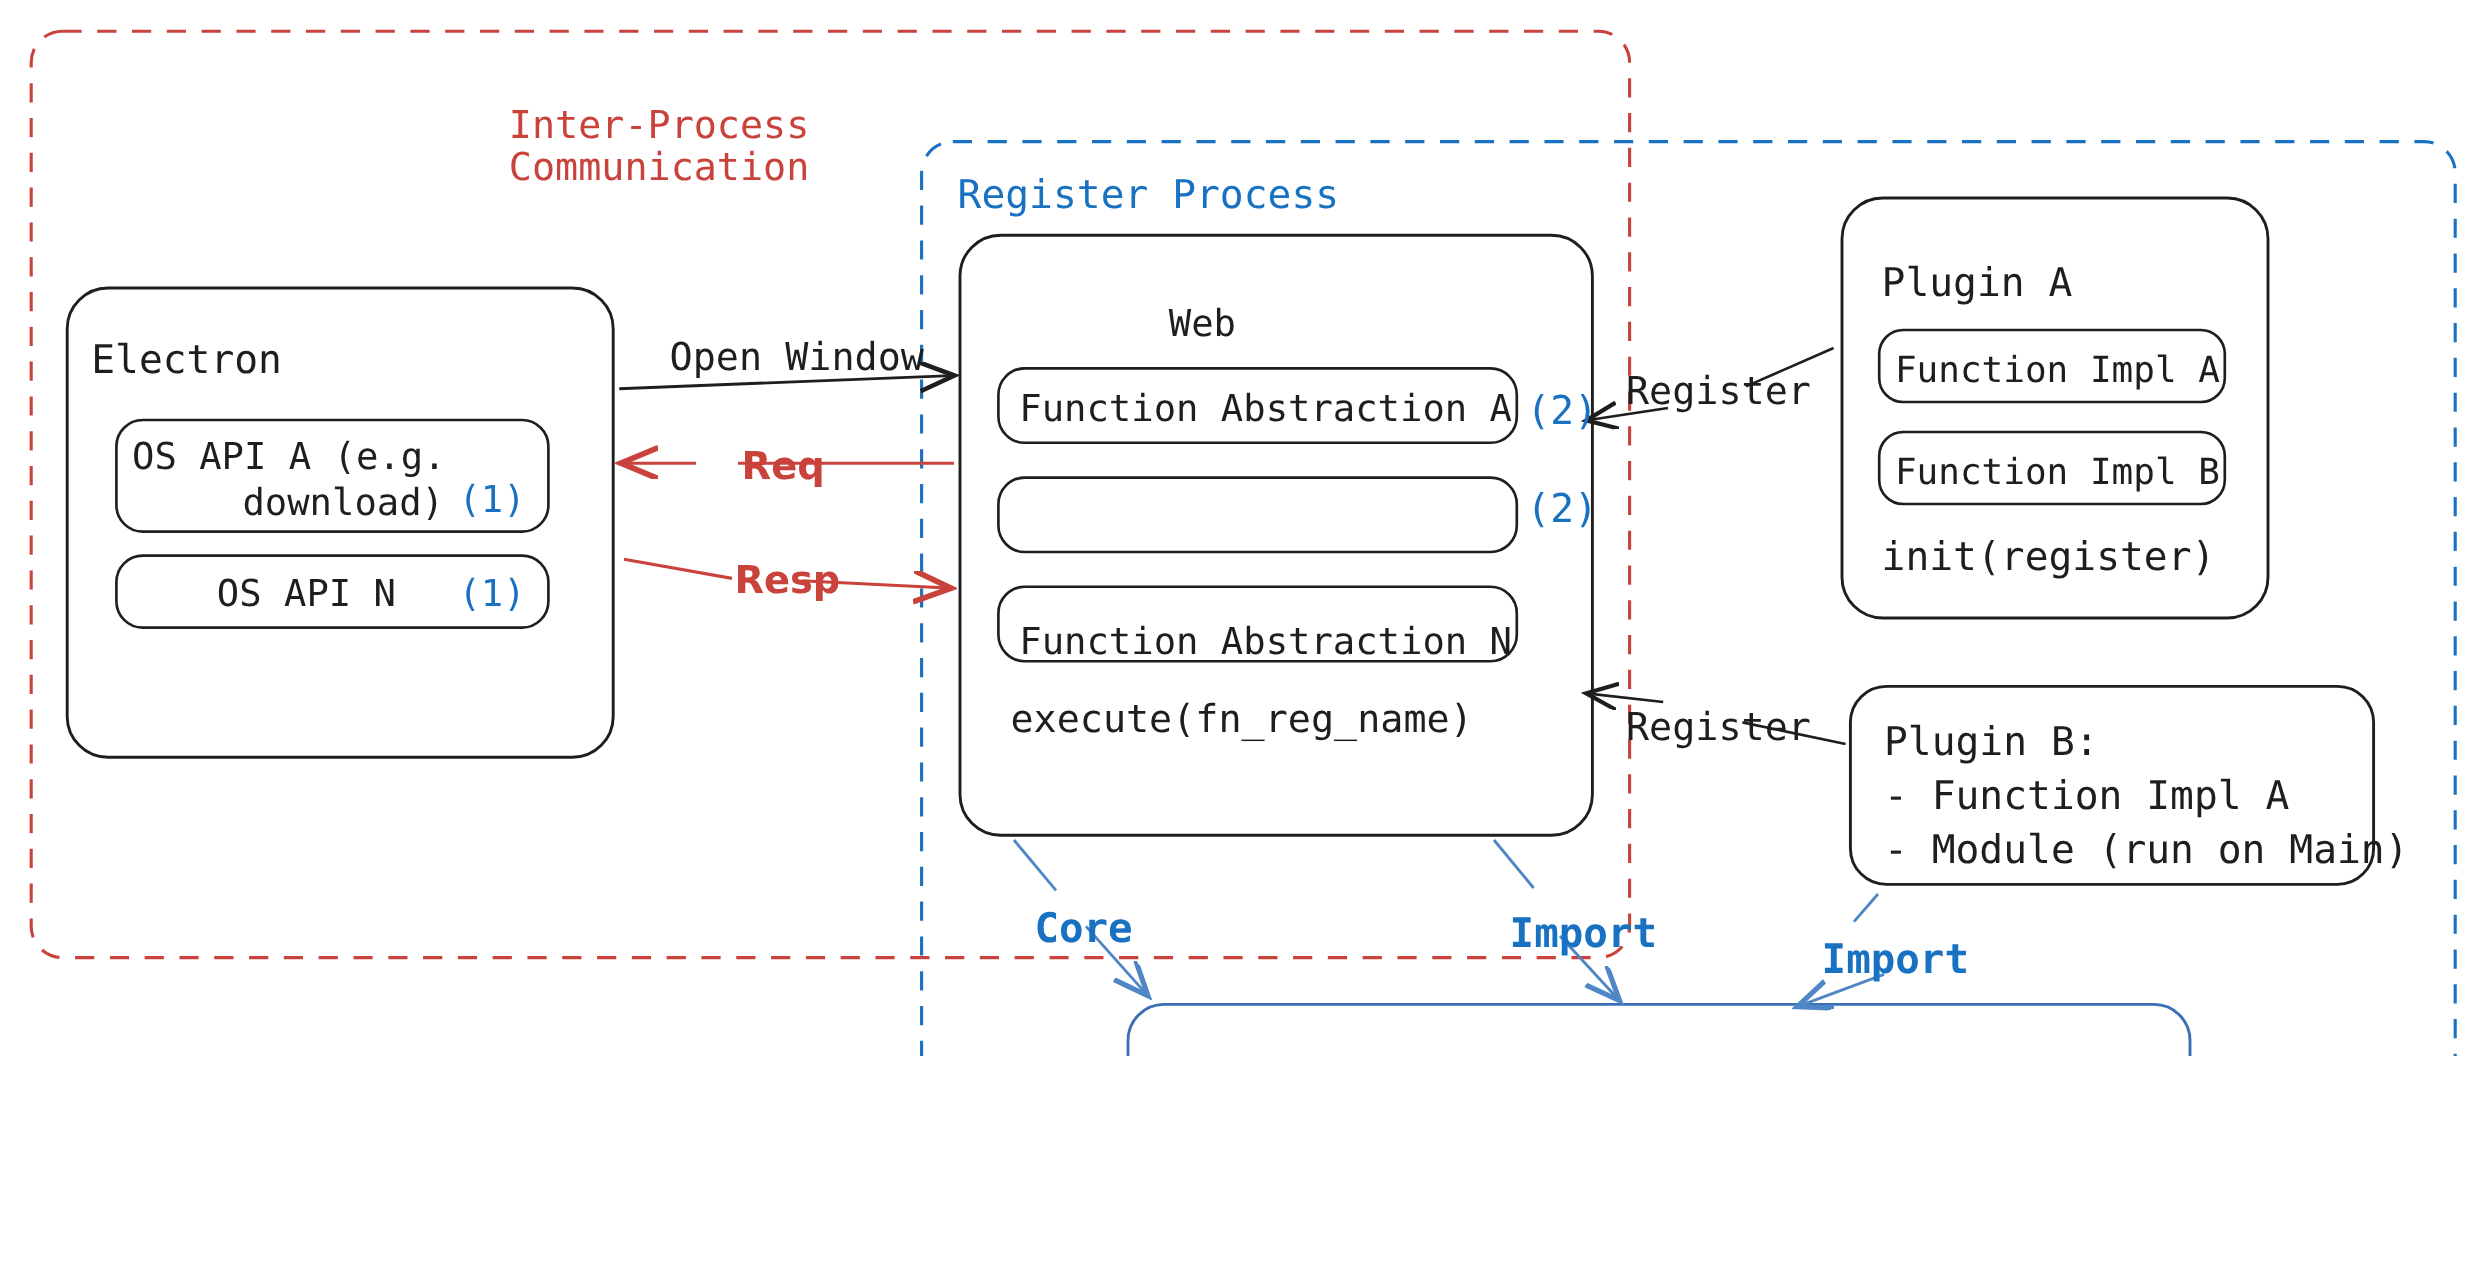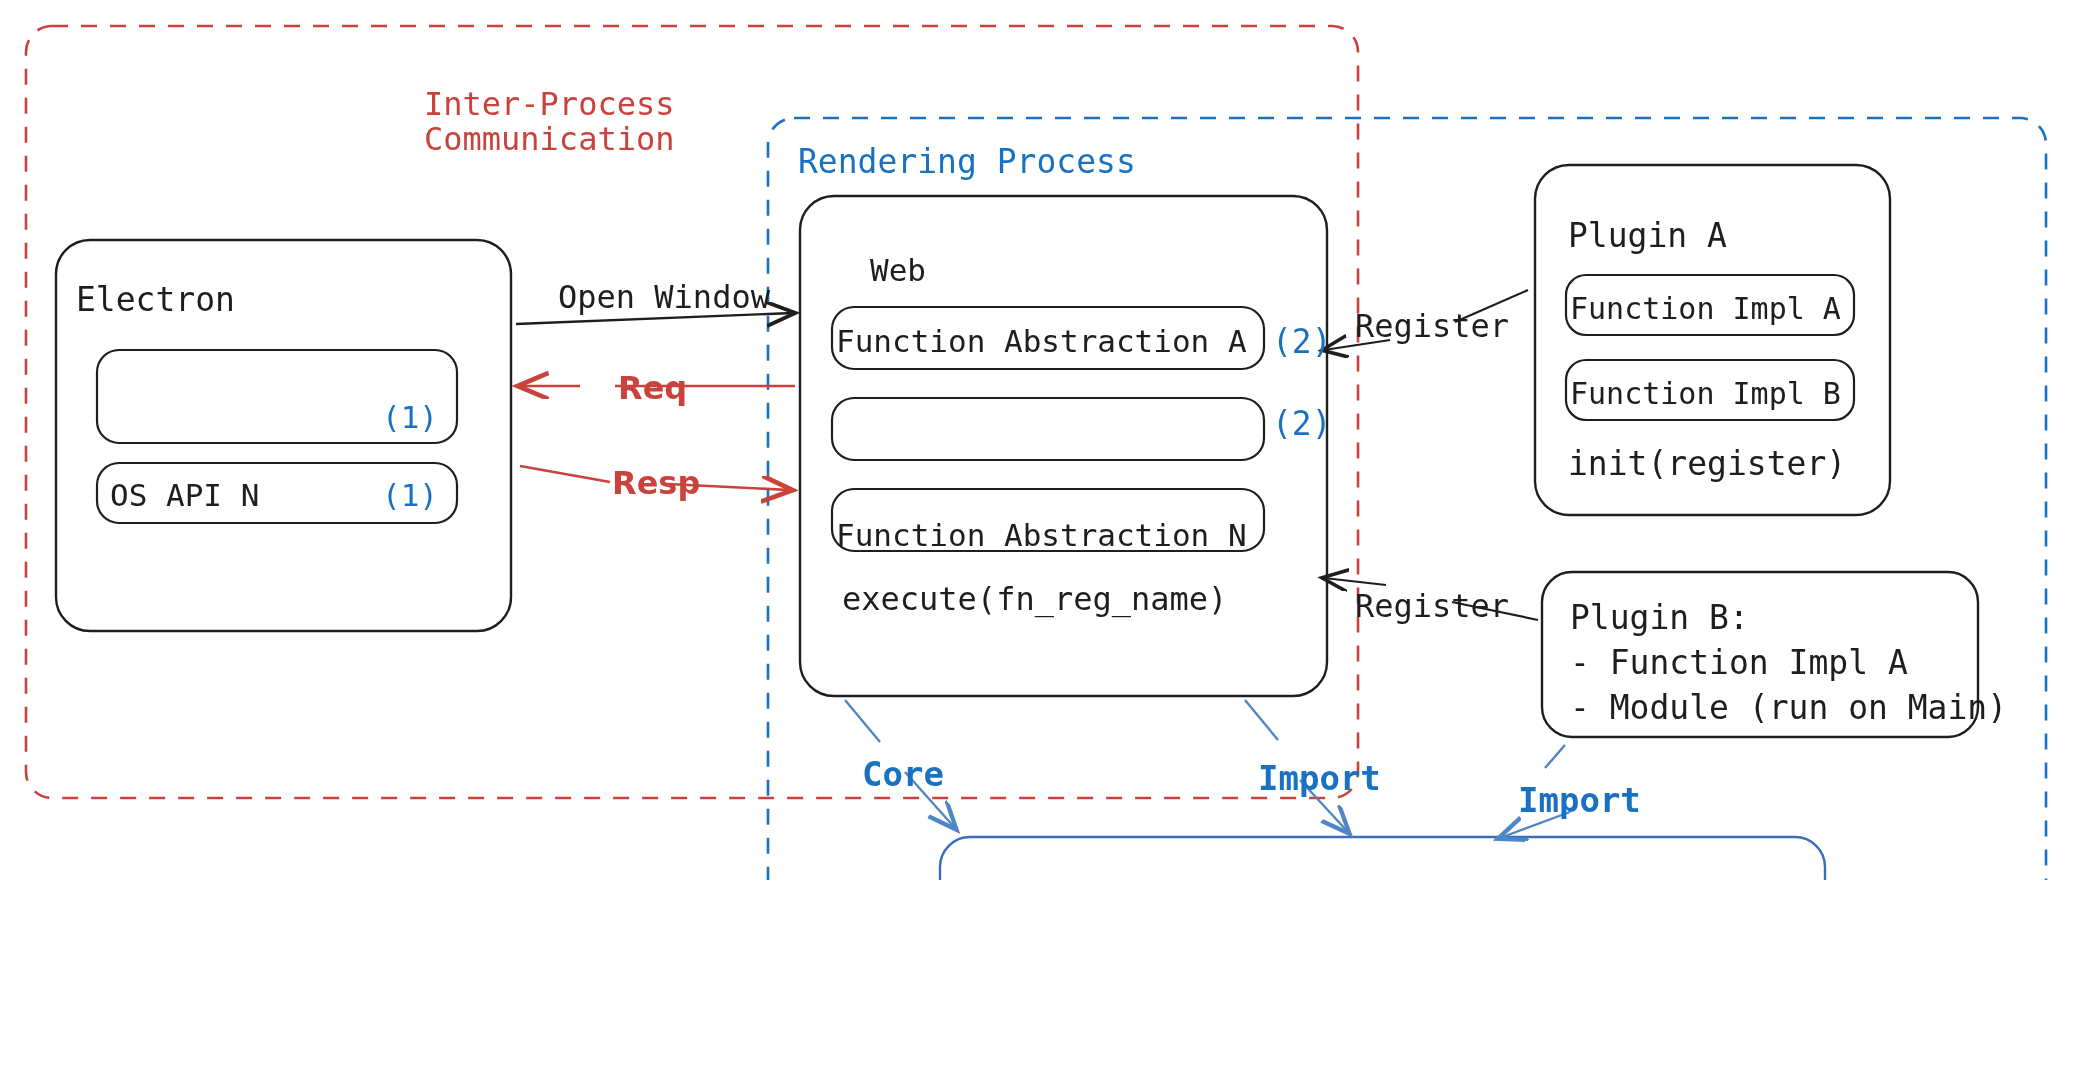--- a/index.html
+++ b/index.html
@@ -27,21 +27,21 @@
     font-family: "DejaVu Sans Mono", "Liberation Mono", monospace;
     color: #1e1e1e;
     white-space: pre;
     line-height: 1.22;
     letter-spacing: 0px;
   }
   .mono-blk { color: #1e1e1e; }
   .red      { color: #c9423c; }
   .blue     { color: #1971c2; }
   .blue-b   { color: #1971c2; font-weight: bold; }
-  .ctr  { text-align: left; }
+  .ctr  { text-align: right; }
   .left { text-align: left; }
   .sz-30 { font-size: 30px; }
   .sz-31 { font-size: 31px; }
   .sz-32 { font-size: 32px; }
   .sz-33 { font-size: 33px; }
   .sz-34 { font-size: 34px; }
   .sz-36 { font-size: 36px; }
   .sans  { font-family: "DejaVu Sans", "Liberation Sans", sans-serif; }
   .bold  { font-weight: bold; }
 </style>
@@ -134,24 +134,26 @@
 
     <g>
       <path d="M1565,745 L1545,768" fill="none" stroke="#4f86c6" stroke-width="2.4"></path>
       <path d="M1570,812 L1500,838" fill="none" stroke="#4f86c6" stroke-width="2.4" marker-end="url(#ah-blue)"></path>
     </g>
   </svg>
 
   <div class="txt sz-32 red left" style="left:424px; top:85px;">Inter-Process</div>
   <div class="txt sz-32 red left" style="left:424px; top:120px;">Communication</div>
 
-  <div class="txt sz-33 blue left" style="left:798px; top:142px;">Rendering Process</div>
+  <div class="txt sz-33 blue left" style="left:798px; top:142px;">Register Process</div>
 
   <div class="txt sz-33 mono-blk left" style="left:76px; top:280px;">Electron</div>
 
+  <div class="txt sz-31 mono-blk ctr" style="left:110px; top:363px; width:260px;">OS API A (e.g.
+download)</div>
   <div class="txt sz-31 blue left" style="left:382px; top:399px;">(1)</div>
 
   <div class="txt sz-31 mono-blk ctr" style="left:110px; top:477px; width:220px;">OS API N</div>
   <div class="txt sz-31 blue left" style="left:382px; top:477px;">(1)</div>
 
   <div class="txt sz-32 mono-blk left" style="left:558px; top:278px;">Open Window</div>
 
   <div class="txt sz-32 sans bold red left" style="left:618px; top:369px;">Req</div>
 
   <div class="txt sz-32 sans bold red left" style="left:612px; top:464px;">Resp</div>

